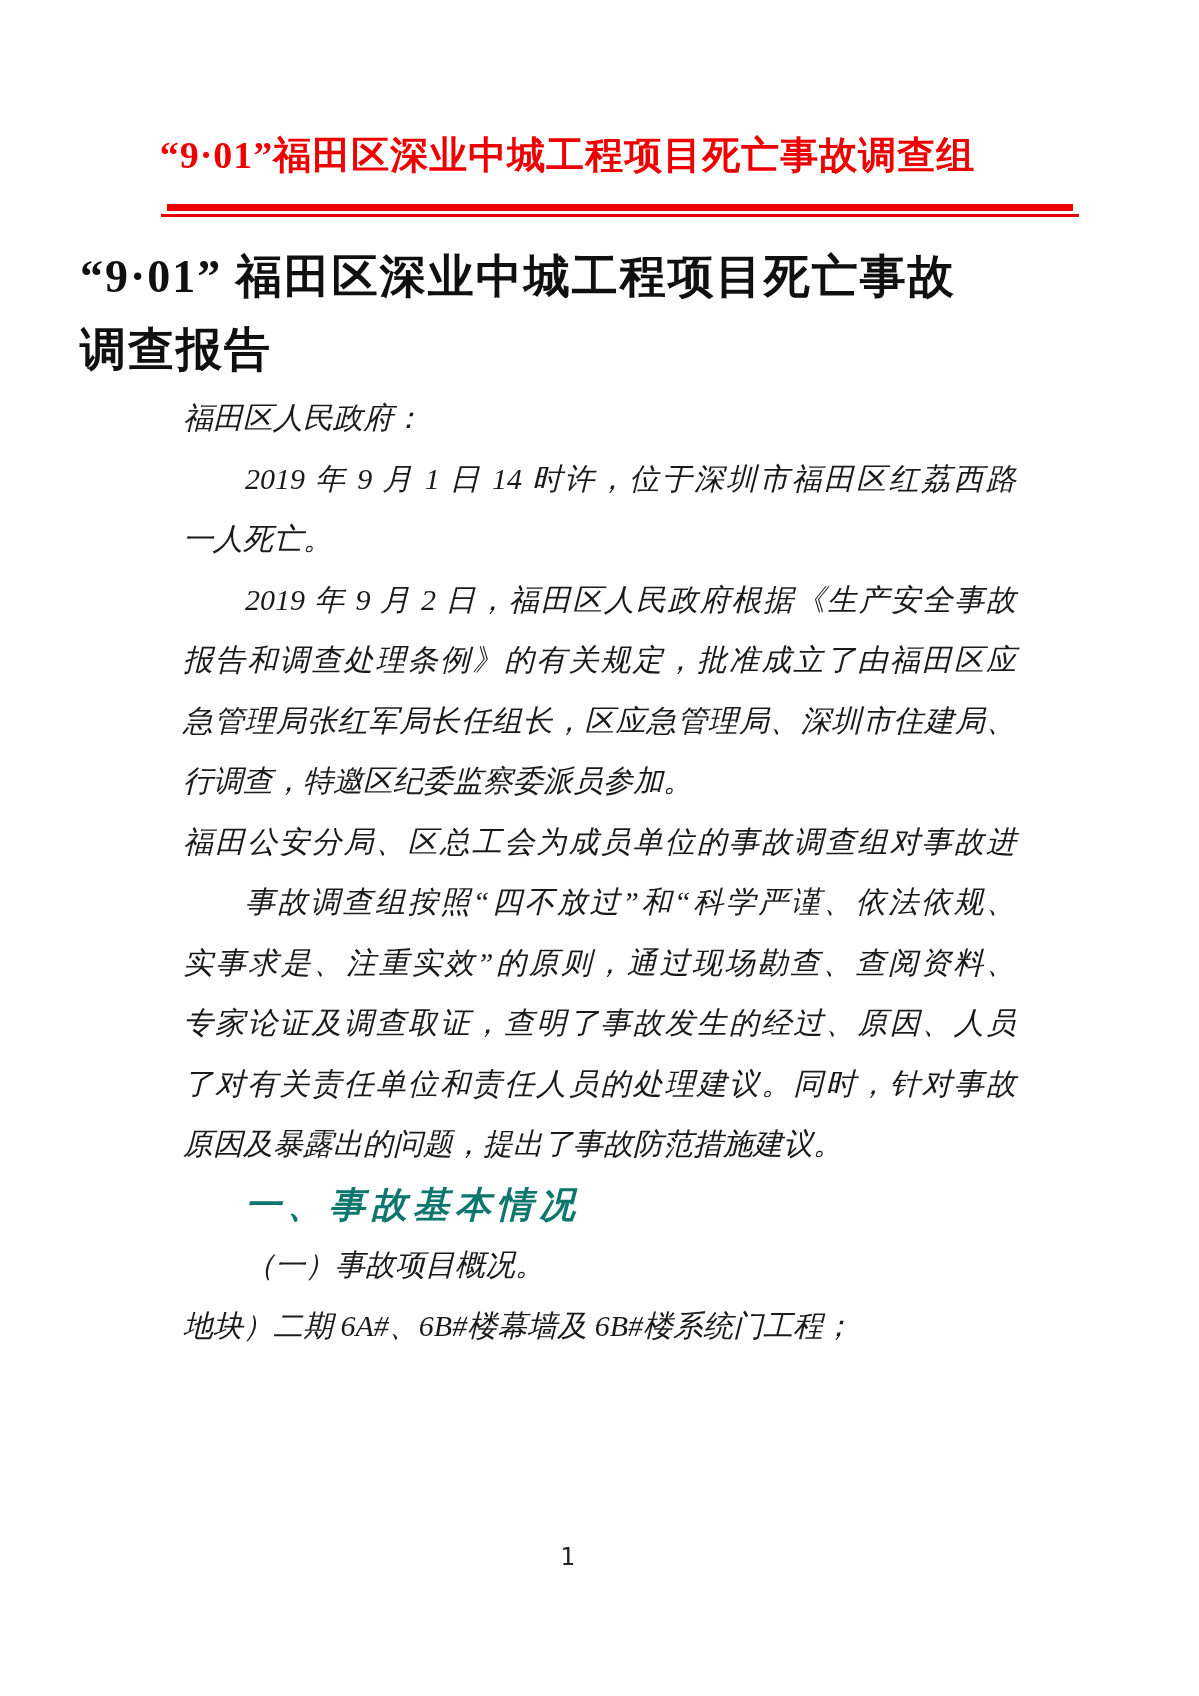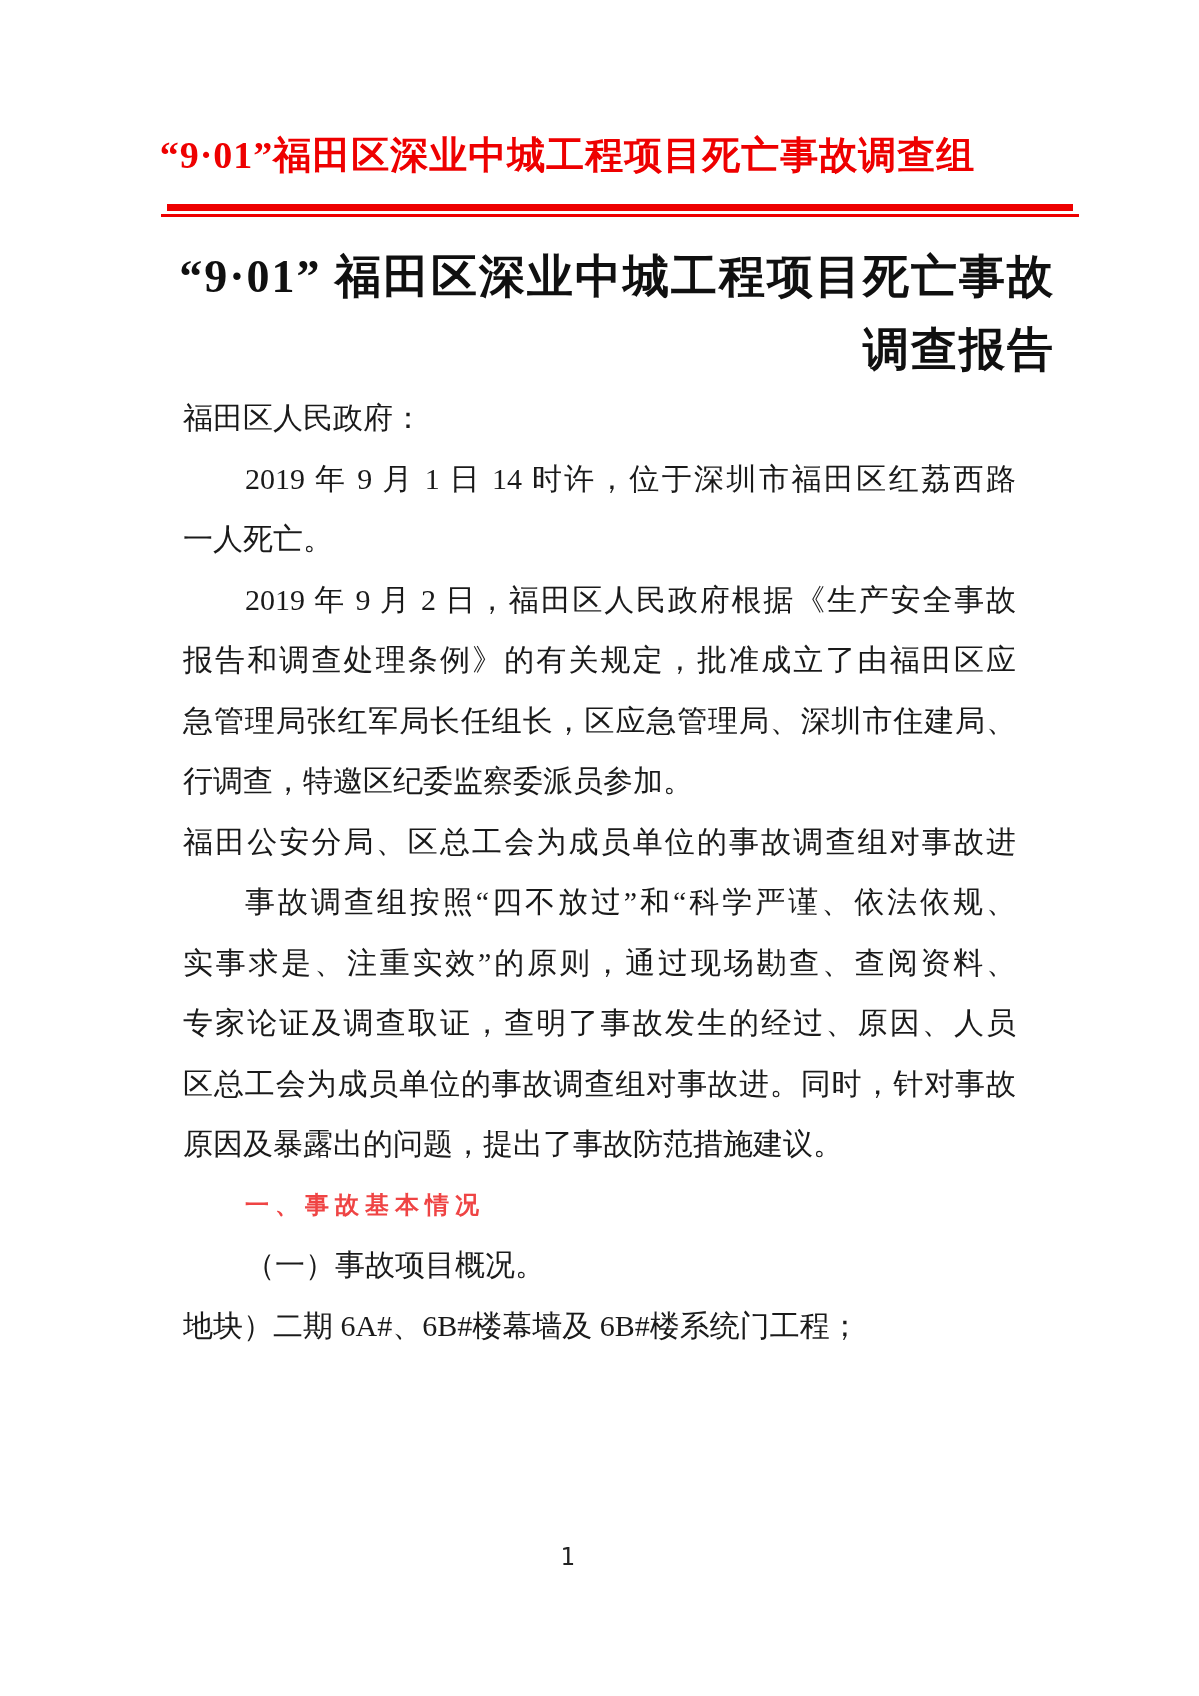--- a/index.html
+++ b/index.html
@@ -16,36 +16,36 @@
     text-align:center;
     font-size:38px;font-weight:bold;letter-spacing:1px;
     color:var(--accent,#ee0000);
     white-space:nowrap;
   }
   .rules{position:absolute;top:204px;left:161px;width:918px;}
   .rule-thick{height:7px;background:var(--accent,#ee0000);margin:0 6px;}
   .rule-thin{height:3px;background:var(--accent,#ee0000);margin-top:3px;}
   .doc-title{
     position:absolute;top:240px;left:80px;right:80px;
-    text-align:right;
+    text-align:left;
     font-size:46px;font-weight:bold;line-height:73px;letter-spacing:2px;
     color:#101010;
   }
   .bodytext{
     position:absolute;top:388px;left:183px;width:833px;
     font-size:30px;line-height:60.5px;
     color:#1a1a1a;
   }
-  .bline{min-height:60.5px;}
+  .bline{min-height:60.5px;font-style:italic;}
   .fill{text-align:justify;text-align-last:justify;}
   .indent{text-indent:62px;}
   .heading{
     font-family:"Liberation Sans","DejaVu Sans",sans-serif;
-    font-size:24px;letter-spacing:6px;text-indent:62px;
-    color:#ef4444;
+    font-size:36px;letter-spacing:6px;text-indent:62px;
+    color:#0f766e;
   }
   .heading .lead{font-weight:900;}
   .heading .rest{font-weight:600;}
   .pagenum{
     position:absolute;top:1543px;left:0;right:0;
     text-align:center;font-size:24px;color:#222;
     font-family:"DejaVu Sans Mono","Liberation Mono",monospace;
   }
 </style>
 </head>
@@ -70,21 +70,21 @@
     <div class="bline indent fill">2019 年 9 月 1 日 14 时许，位于深圳市福田区红荔西路</div>
     <div class="bline">一人死亡。</div>
     <div class="bline indent fill">2019 年 9 月 2 日，福田区人民政府根据《生产安全事故</div>
     <div class="bline fill">报告和调查处理条例》的有关规定，批准成立了由福田区应</div>
     <div class="bline fill">急管理局张红军局长任组长，区应急管理局、深圳市住建局、</div>
     <div class="bline">行调查，特邀区纪委监察委派员参加。</div>
     <div class="bline fill">福田公安分局、区总工会为成员单位的事故调查组对事故进</div>
     <div class="bline indent fill">事故调查组按照“四不放过”和“科学严谨、依法依规、</div>
     <div class="bline fill">实事求是、注重实效”的原则，通过现场勘查、查阅资料、</div>
     <div class="bline fill">专家论证及调查取证，查明了事故发生的经过、原因、人员</div>
-    <div class="bline fill">区总工会为成员单位的事故调查组对事故进。同时，针对事故</div>
+    <div class="bline fill">了对有关责任单位和责任人员的处理建议。同时，针对事故</div>
     <div class="bline">原因及暴露出的问题，提出了事故防范措施建议。</div>
 
     <div class="bline heading">
       <span class="lead">一、事故</span><span class="rest">基本情况</span>
     </div>
 
     <div class="bline indent">（一）事故项目概况。</div>
     <div class="bline">地块）二期 6A#、6B#楼幕墙及 6B#楼系统门工程；</div>
   </div>
 

